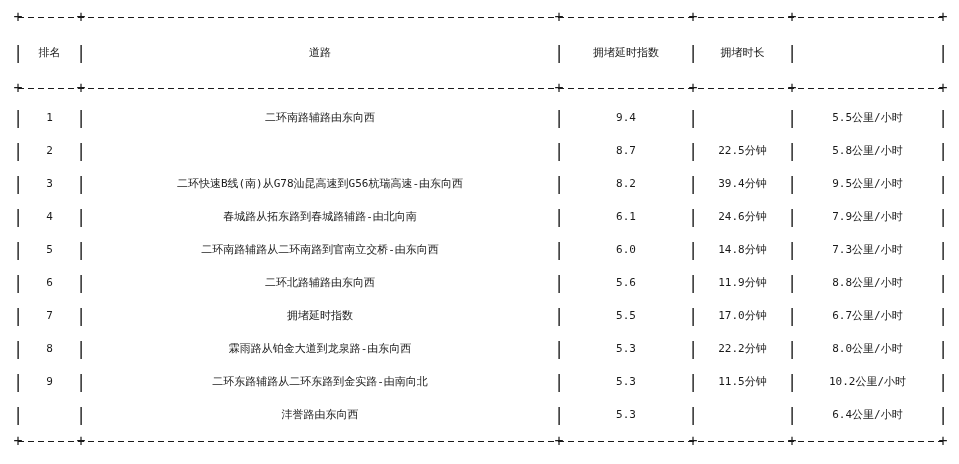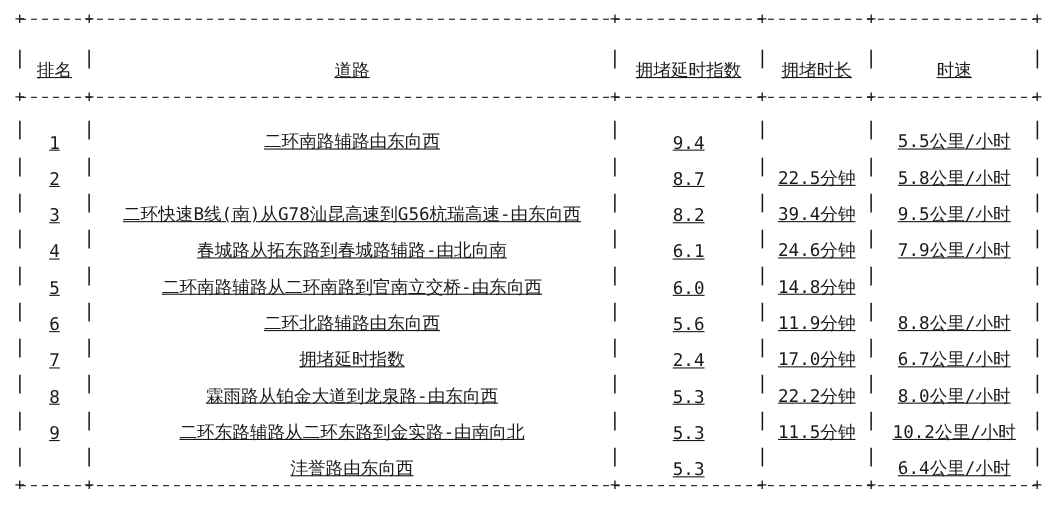--- a/index.html
+++ b/index.html
@@ -32,23 +32,23 @@
   .row{position:absolute;left:0;width:925px;}
   .header-row{top:0;height:71px;}
   .body-row{height:33px;}
   
   .vb{position:absolute;top:0;height:100%;transform:translateX(-50%);
       font-size:17px;display:flex;align-items:center;}
   .vb::before{content:"|";}
   .v1{left:0;} .v2{left:63px;} .v3{left:541px;} .v4{left:675px;} .v5{left:774px;} .v6{left:925px;}
   
   .cell{
-    position:absolute;top:12px;height:100%;
+    position:absolute;top:0;height:100%;
     display:flex;align-items:center;justify-content:center;
-    font-size:16px;white-space:nowrap;overflow:visible;text-decoration:underline;
+    font-size:11px;white-space:nowrap;overflow:visible;
   }
   .c1{left:0;width:63px;}
   .c2{left:63px;width:478px;}
   .c3{left:541px;width:134px;}
   .c4{left:675px;width:99px;}
   .c5{left:774px;width:151px;}
 </style>
 </head>
 <body>
 
@@ -67,21 +67,20 @@
     <span class="vb v1"></span>
     <span class="vb v2"></span>
     <span class="vb v3"></span>
     <span class="vb v4"></span>
     <span class="vb v5"></span>
     <span class="vb v6"></span>
     <div class="cell c1">排名</div>
     <div class="cell c2">道路</div>
     <div class="cell c4">拥堵时长</div>
     <div class="cell c3">拥堵延时指数</div>
-    <div class="cell c5">时速</div>
   </div>
 
   <div class="hline hl-mid">
     <span class="plus p1"></span>
     <span class="plus p2"></span>
     <span class="plus p3"></span>
     <span class="plus p4"></span>
     <span class="plus p5"></span>
     <span class="plus p6"></span>
   </div>
@@ -144,20 +143,21 @@
     <span class="vb v1"></span>
     <span class="vb v2"></span>
     <span class="vb v3"></span>
     <span class="vb v4"></span>
     <span class="vb v5"></span>
     <span class="vb v6"></span>
     <div class="cell c1">5</div>
     <div class="cell c2">二环南路辅路从二环南路到官南立交桥-由东向西</div>
     <div class="cell c3">6.0</div>
     <div class="cell c4">14.8分钟</div>
+    <div class="cell c5">7.3公里/小时</div>
   </div>
 
   <div class="row body-row" style="top:249px">
     <span class="vb v1"></span>
     <span class="vb v2"></span>
     <span class="vb v3"></span>
     <span class="vb v4"></span>
     <span class="vb v5"></span>
     <span class="vb v6"></span>
     <div class="cell c1">6</div>
@@ -169,21 +169,21 @@
 
   <div class="row body-row" style="top:282px">
     <span class="vb v1"></span>
     <span class="vb v2"></span>
     <span class="vb v3"></span>
     <span class="vb v4"></span>
     <span class="vb v5"></span>
     <span class="vb v6"></span>
     <div class="cell c1">7</div>
     <div class="cell c2">拥堵延时指数</div>
-    <div class="cell c3">2.4</div>
+    <div class="cell c3">5.5</div>
     <div class="cell c4">17.0分钟</div>
     <div class="cell c5">6.7公里/小时</div>
   </div>
 
   <div class="row body-row" style="top:315px">
     <span class="vb v1"></span>
     <span class="vb v2"></span>
     <span class="vb v3"></span>
     <span class="vb v4"></span>
     <span class="vb v5"></span>

